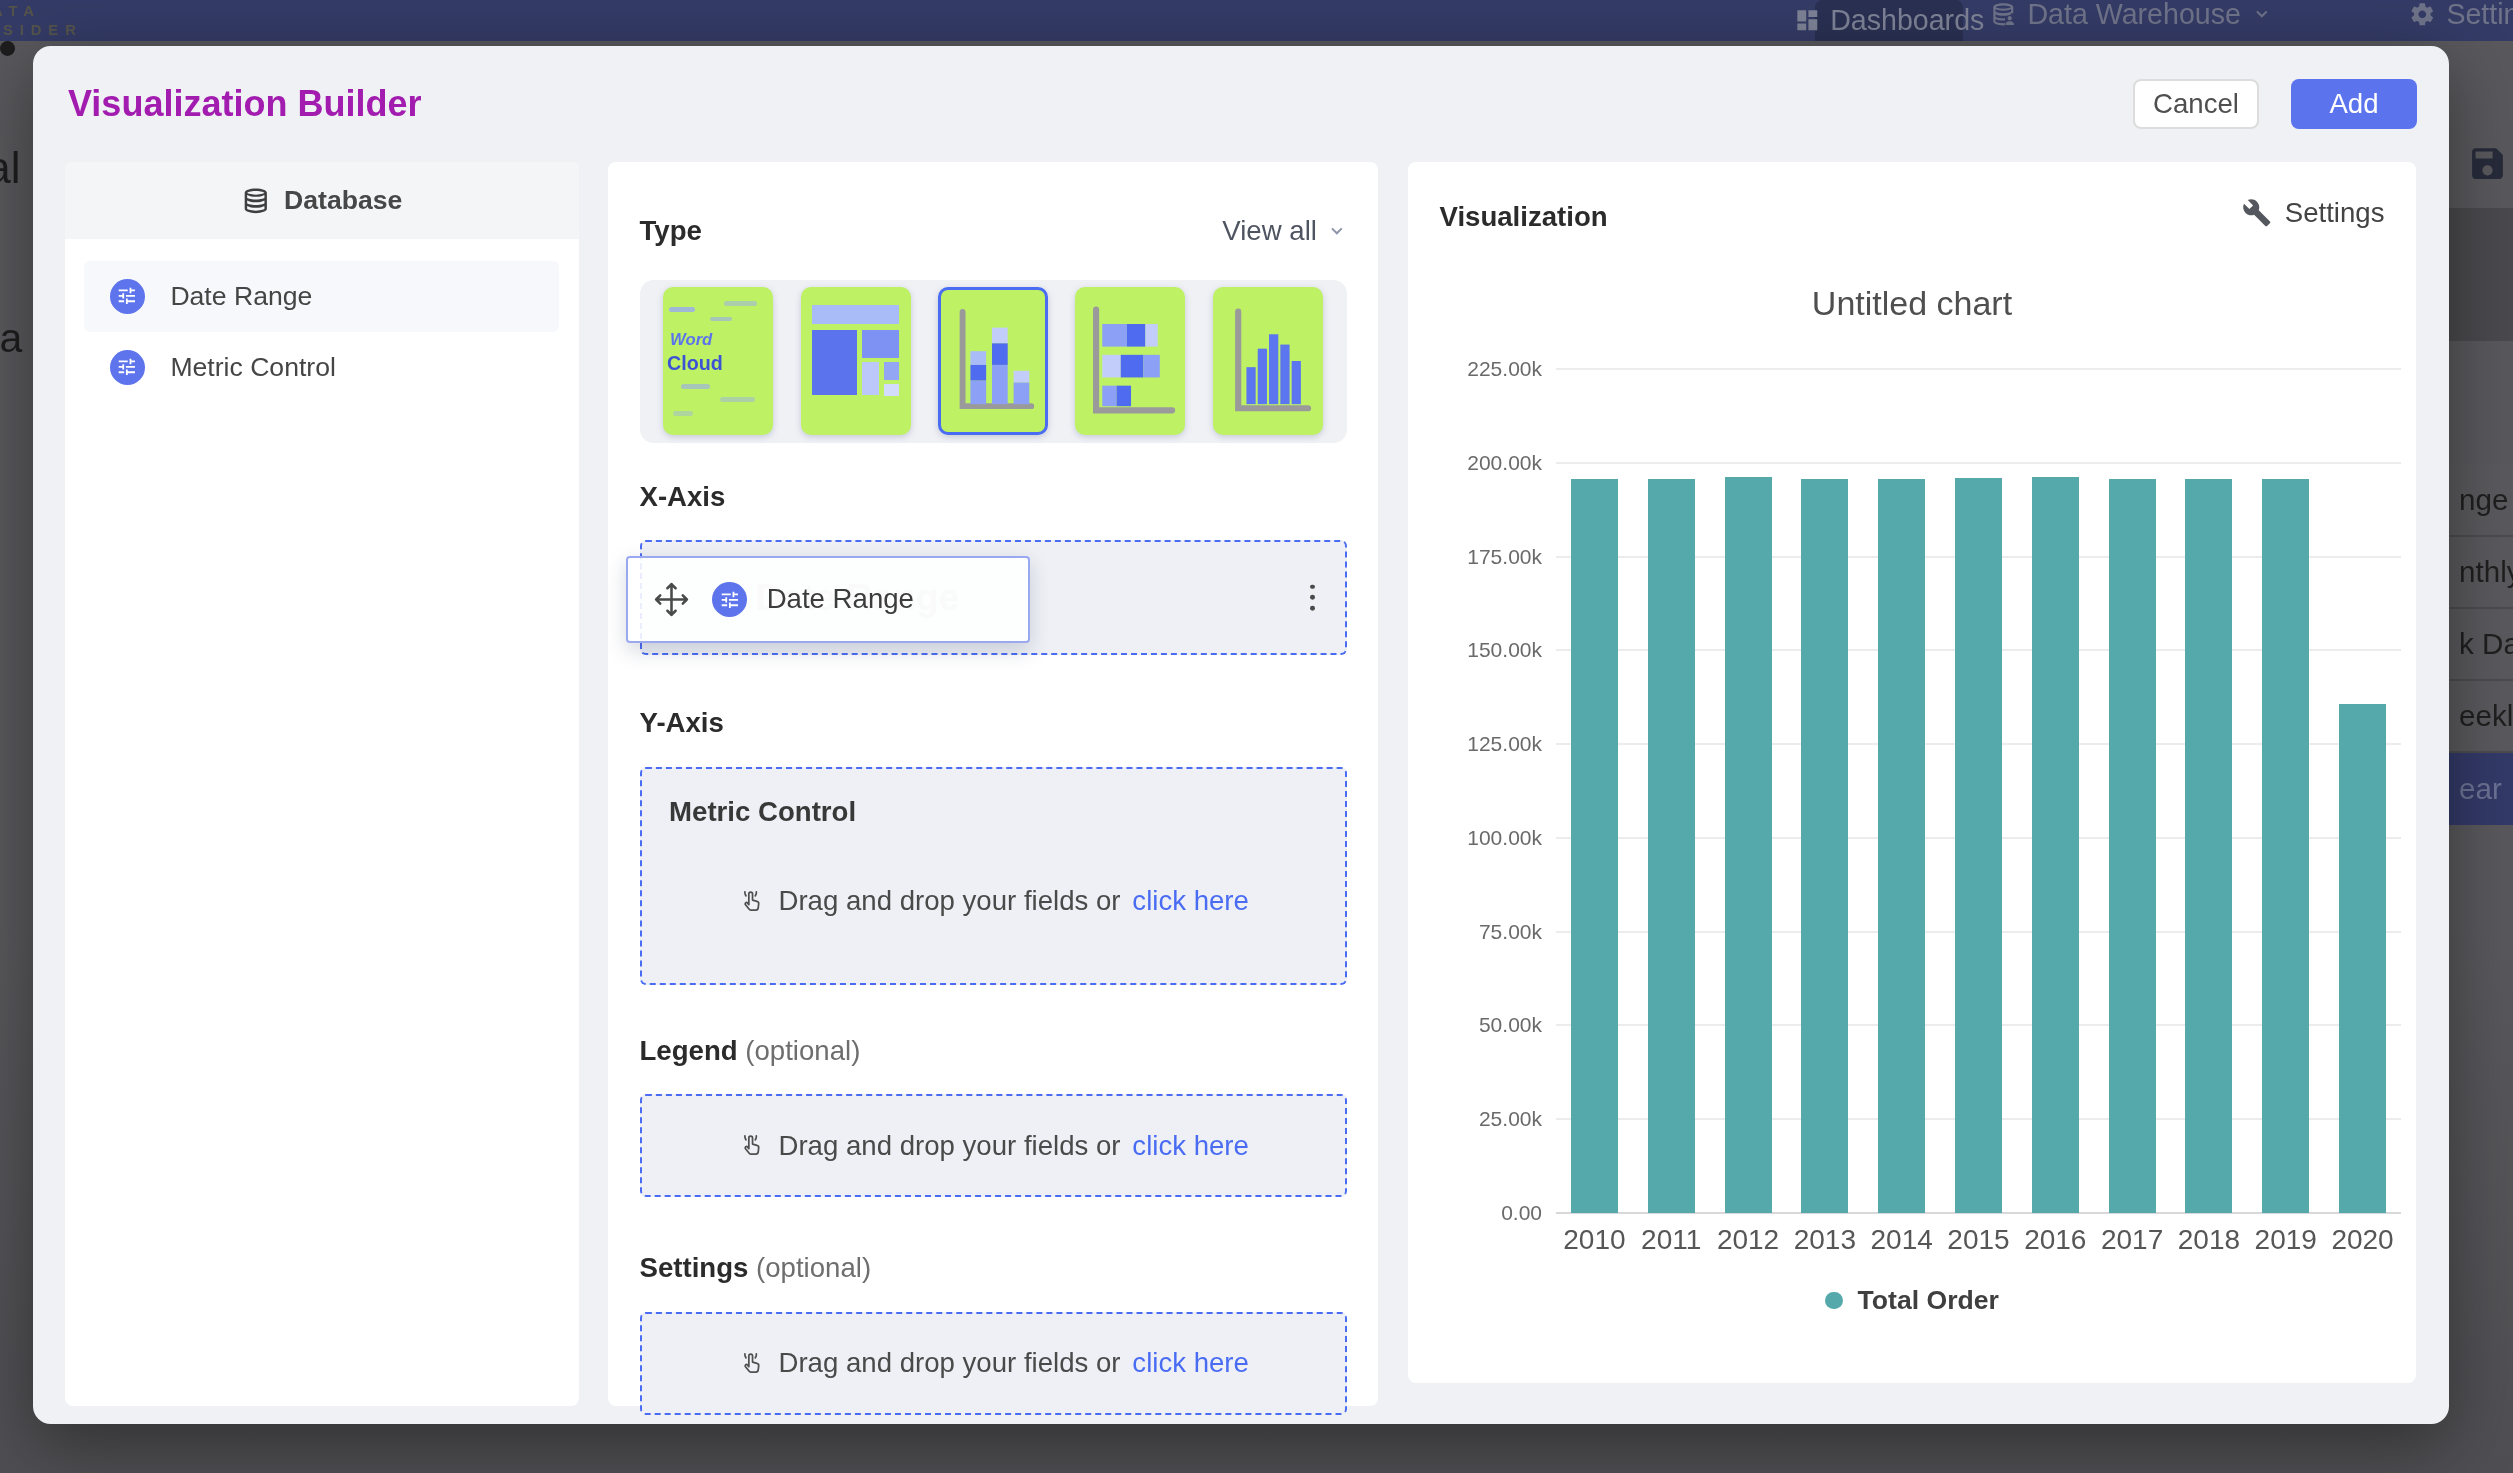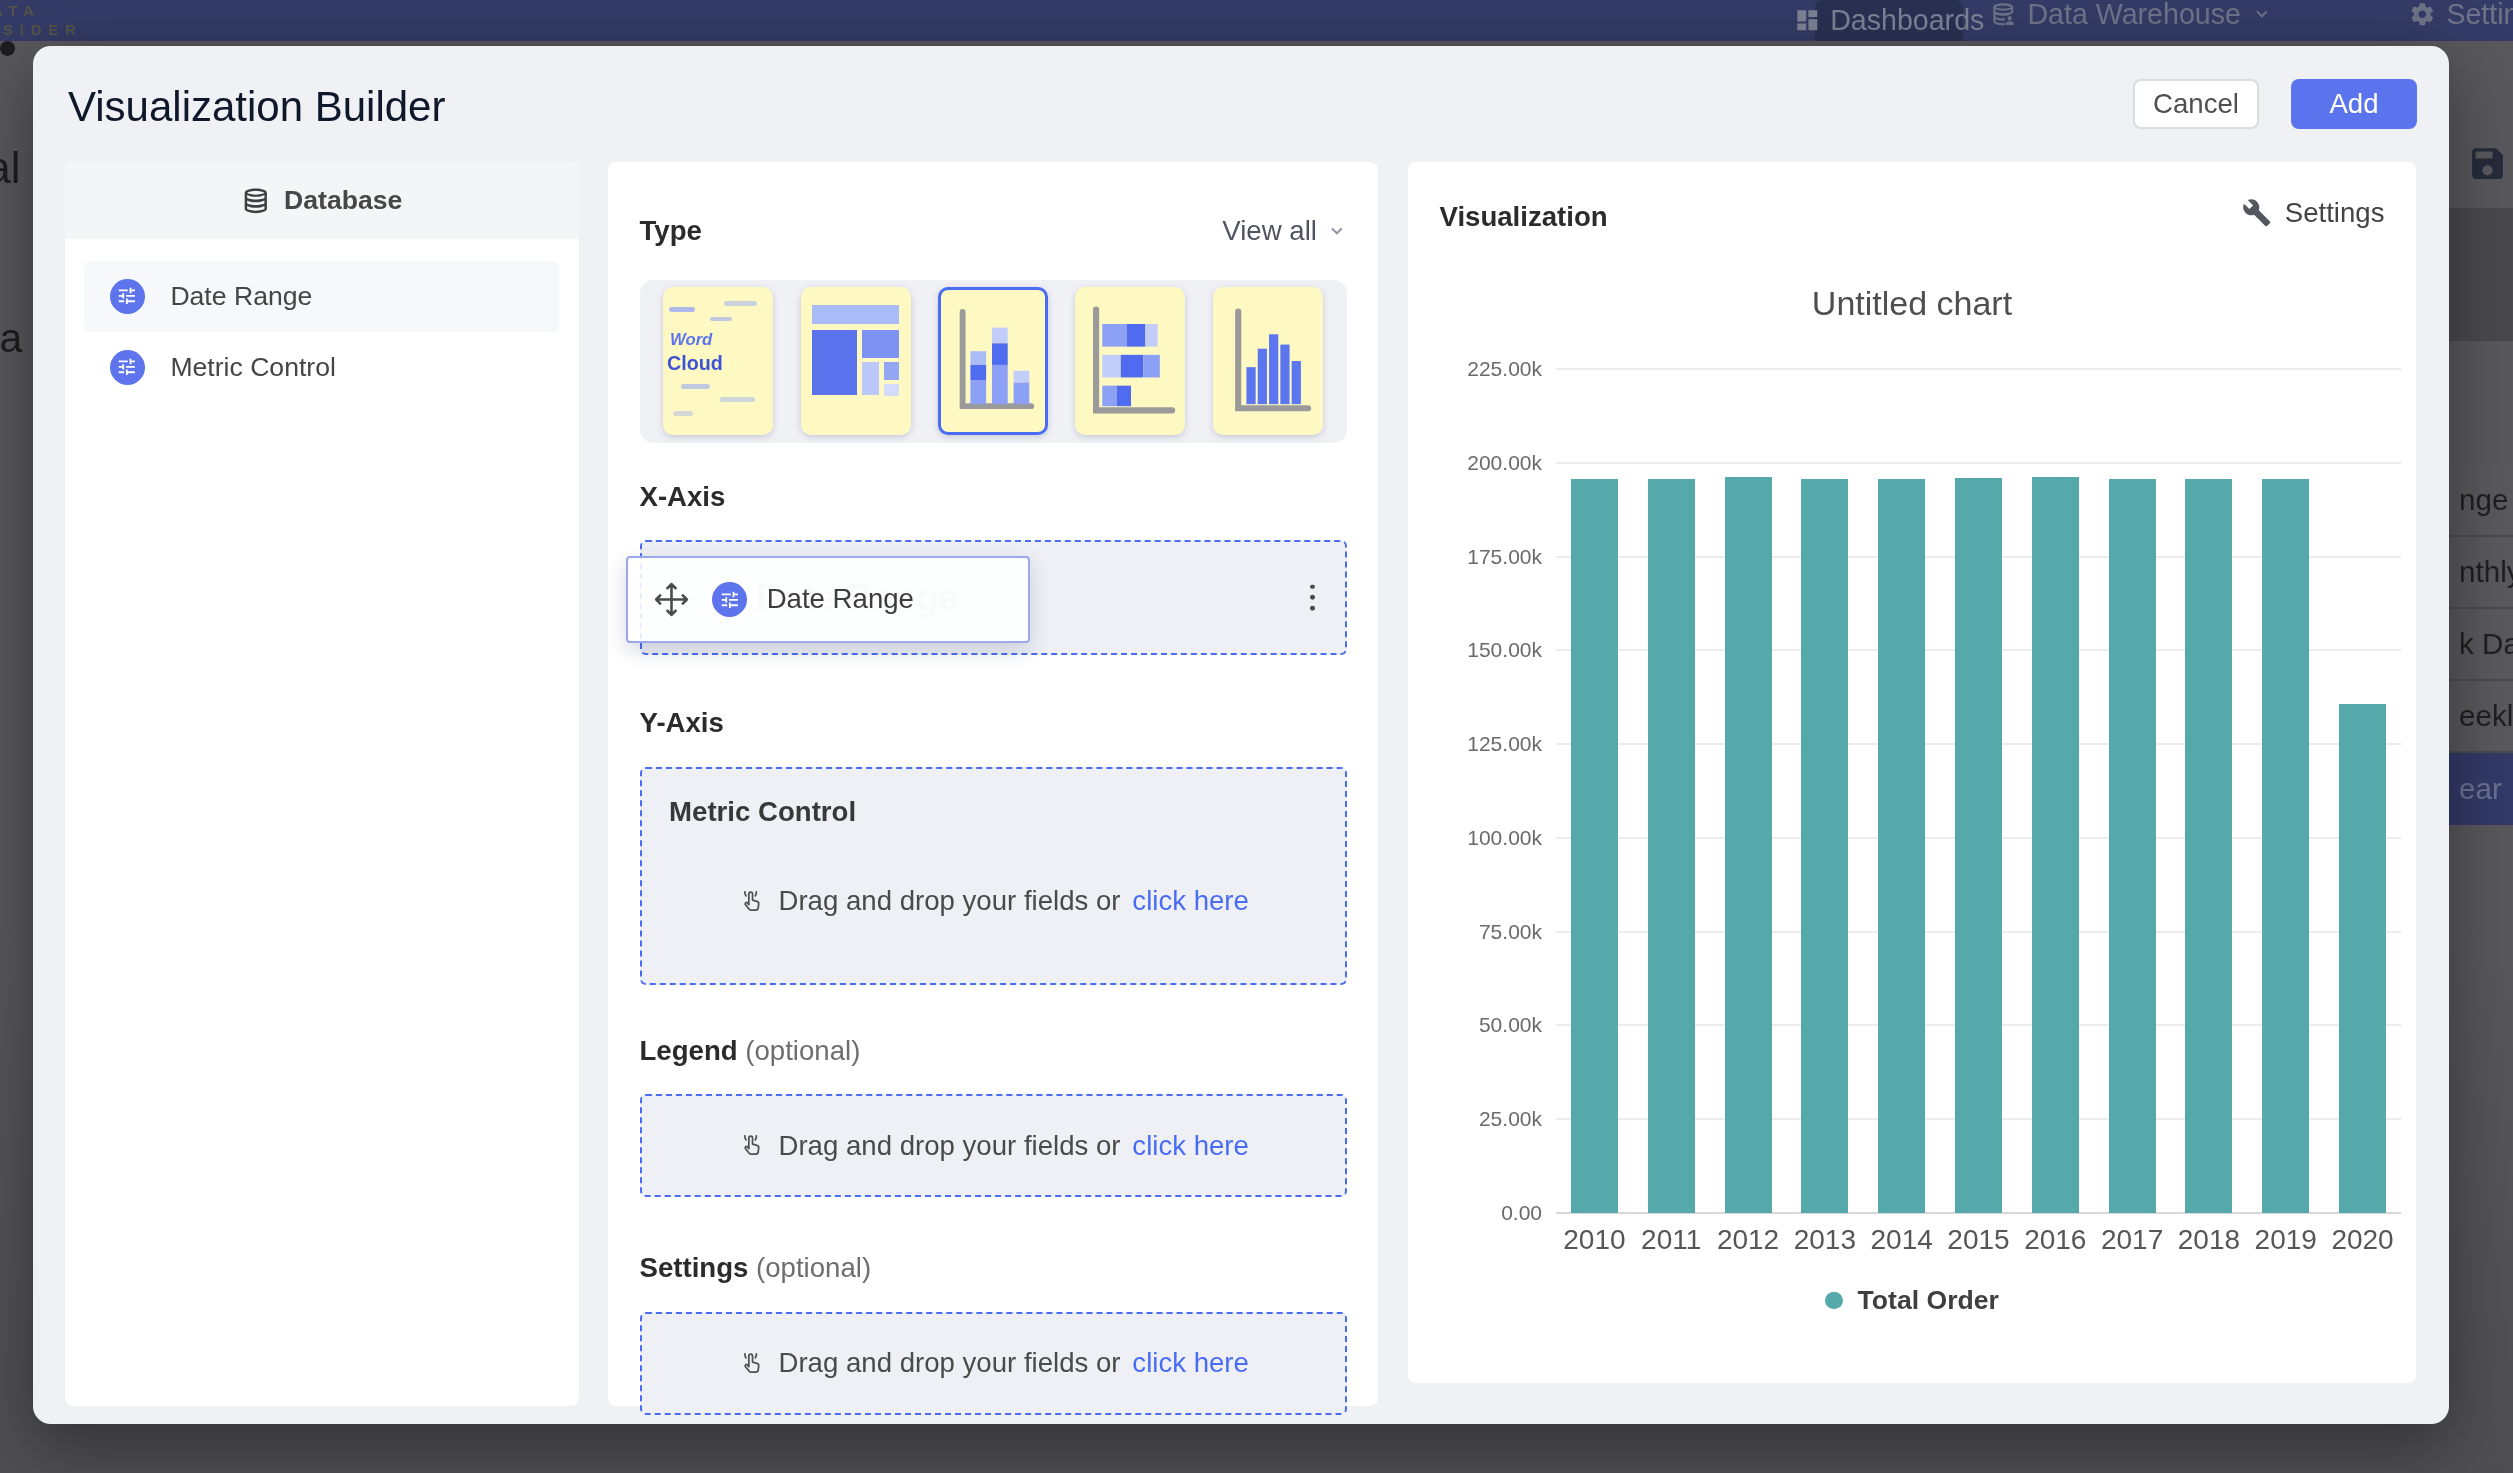--- a/index.html
+++ b/index.html
@@ -24,21 +24,21 @@
   .frag-ta { left:-11.8px; top:274px; font-size:41px; }
   .frag-dot { left:7.9px; top:424px; width:14.8px; height:14.8px; border-radius:50%; background:#1d1d1d; }
   .save-float { position:absolute; left:2467px; top:102px; width:41px; height:41px; fill:#272b3a; }
   .bg-band1 { position:absolute; left:2404px; top:167px; width:110px; height:133px; background:#4a4a4e; }
   .bg-dropdown { position:absolute; left:2404px; top:424px; width:177px; }
   .bg-row { height:72px; background:#5a5a5e; border-bottom:2px solid #4c4c50; color:#1f1f1f; font-size:29.6px; display:flex; align-items:center; padding-left:55px; }
   .bg-row.sel { background:#333a68; color:#6c7294; border-bottom:none; }
 
   
   .modal { position:absolute; left:33px; top:46px; width:2416px; height:1378px; background:#f0f1f5; border-radius:17.7px; box-shadow:0 19.7px 69px rgba(0,0,0,.4); }
-  .modal-title { position:absolute; left:35px; top:37px; font-size:42px; font-weight:400; color:#0f172a; }
+  .modal-title { position:absolute; left:35px; top:37px; font-size:36px; font-weight:700; color:#a21caf; }
   .btn { position:absolute; top:33px; height:50px; border-radius:7.9px; font-size:27.6px; display:flex; align-items:center; justify-content:center; cursor:pointer; }
   .btn-cancel { left:2100px; width:126px; background:#fff; border:2px solid #dcdcdc; color:#4f4f4f; }
   .btn-add { left:2258px; width:126px; background:#5b74ee; color:#fff; }
 
   .panel { position:absolute; top:116px; background:#fff; border-radius:7.9px; }
   .panel-left { left:31.5px; width:514px; height:1244px; }
   .panel-mid  { left:575px; width:770px; height:1244px; }
   .panel-right{ left:1375px; width:1008px; height:1221px; }
 
   
@@ -54,21 +54,21 @@
   .circ svg { width:21.7px; height:21.7px; fill:#fff; }
 
   
   .mid-inner { padding:53px 31.5px 0; }
   .row-between { display:flex; align-items:center; justify-content:space-between; }
   .sec-label { font-size:27.6px; font-weight:bold; color:#2b2b2b; }
   .sec-label .opt { font-weight:normal; color:#6e6e6e; }
   .viewall { display:flex; align-items:center; gap:9.9px; font-size:27.6px; color:#4f5461; cursor:pointer; }
   .viewall .chev { stroke:#8f95a8; }
   .tray { margin-top:32.5px; height:163px; background:#f0f1f5; border-radius:13.8px; display:flex; align-items:center; justify-content:space-between; padding:0 23.6px; }
-  .type-card { width:110px; height:148px; background:#fef9c3; border-radius:9.9px; box-shadow:0 2px 5.9px rgba(120,128,160,.35); position:relative; overflow:hidden; cursor:pointer; }
+  .type-card { width:110px; height:148px; background:#bef264; border-radius:9.9px; box-shadow:0 2px 5.9px rgba(120,128,160,.35); position:relative; overflow:hidden; cursor:pointer; }
   .type-card.selected { border:3px solid #4a6cf3; }
   .wc-word1 { position:absolute; left:6.9px; top:43px; font-size:16.7px; font-weight:bold; color:#5b74ee; font-style:italic; }
   .wc-word2 { position:absolute; left:3.9px; top:65px; font-size:19.7px; font-weight:bold; color:#3d53d6; }
   .wc-bit { position:absolute; height:4.9px; border-radius:3px; background:#97a9f3; opacity:.8; }
   .tm { position:absolute; background:#5b74ee; }
   .dropzone { margin-top:27.6px; border:2px dashed #4a6cf3; border-radius:5.9px; background:#eef0f5; position:relative; }
   .dz-x { height:115px; }
   .dz-y { height:218px; }
   .dz-s { height:103px; }
   .ghost { position:absolute; left:114px; top:50%; transform:translateY(-50%); font-size:37px; font-weight:bold; color:rgba(70,75,90,.16); white-space:nowrap; }

